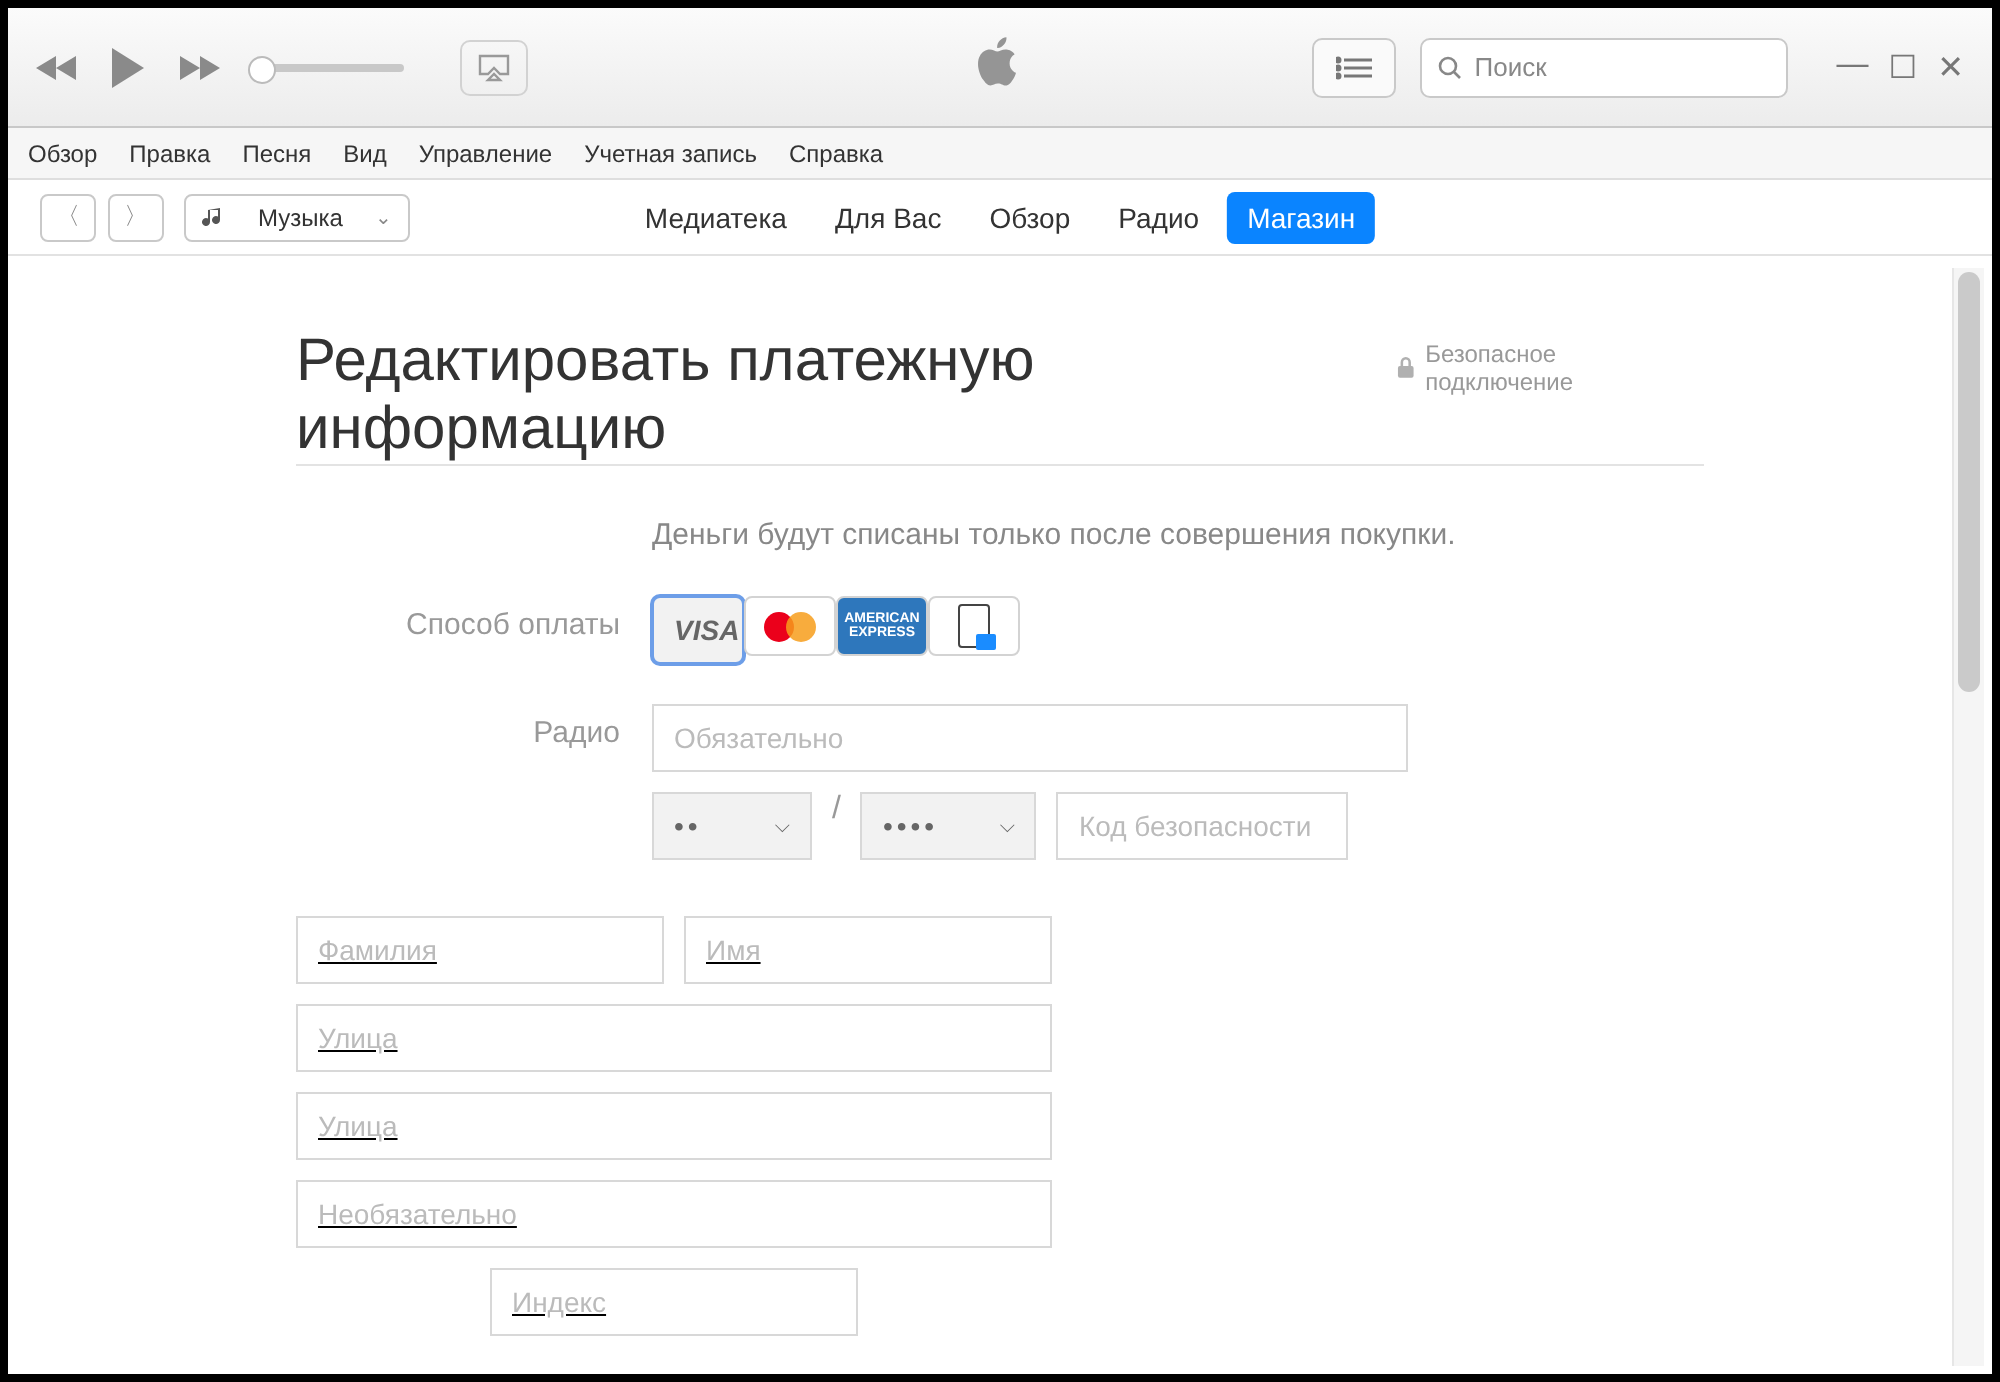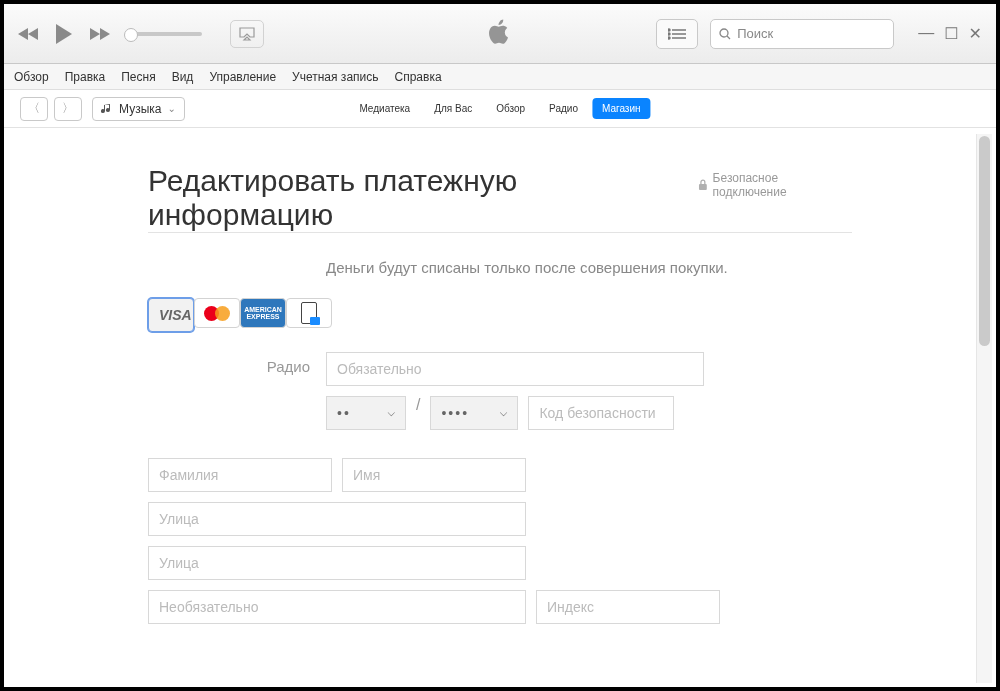--- a/index.html
+++ b/index.html
@@ -14,23 +14,23 @@
 .center-logo { position: absolute; left: 50%; transform: translateX(-50%); color: #959595; }
 .right-ctrls { position: absolute; right: 14px; display: flex; align-items: center; gap: 12px; }
 .win-ctrls { display: flex; gap: 10px; color: #777; margin-left: 12px; }
 .list-btn { width: 42px; height: 30px; border: 1px solid #c9c9c9; border-radius: 5px; display: flex; align-items: center; justify-content: center; color: #777; background: #fafafa; }
 .search-box { height: 30px; width: 184px; border: 1px solid #c9c9c9; border-radius: 5px; background: #fff; display: flex; align-items: center; padding: 0 8px; gap: 6px; color: #888; font-size: 13px; }
 .menu-bar { background: #f6f6f6; border-bottom: 1px solid #dedede; height: 26px; display: flex; align-items: center; gap: 16px; padding: 0 10px; font-size: 12px; color: #333; }
 .menu-bar span { cursor: pointer; }
 .nav-row { height: 38px; border-bottom: 1px solid #e2e2e2; display: flex; align-items: center; padding: 0 16px; position: relative; }
 .nav-btns { display: flex; gap: 6px; }
 .nav-btn { width: 28px; height: 24px; border: 1px solid #c9c9c9; border-radius: 4px; display: flex; align-items: center; justify-content: center; color: #888; background: #fff; font-size: 12px; }
-.category { margin-left: 10px; height: 24px; border: 1px solid #c9c9c9; border-radius: 4px; display: flex; align-items: center; padding: 0 8px; gap: 6px; font-size: 12px; color: #333; background: #fff; }
+.category { margin-left: 10px; height: 24px; border: 1px solid #c9c9c9; border-radius: 4px; display: flex; align-items: center; padding: 0 8px; gap: 16px; font-size: 12px; color: #333; background: #fff; }
 .category .chev { color: #888; font-size: 10px; }
-.tabs { position: absolute; left: 50%; transform: translateX(-50%); display: flex; gap: 4px; align-items: center; font-size: 10px; color: #333; }
+.tabs { position: absolute; left: 50%; transform: translateX(-50%); display: flex; gap: 4px; align-items: center; font-size: 14px; color: #333; }
 .tabs .tab { padding: 5px 10px; cursor: pointer; white-space: nowrap; }
 .tabs .tab.active { background: #0a84ff; color: #fff; border-radius: 4px; }
 .content-wrap { position: absolute; top: 130px; left: 4px; right: 4px; bottom: 4px; overflow: hidden; }
 .content { padding: 30px 140px 30px 140px; }
 .page-title-row { display: flex; align-items: baseline; justify-content: space-between; border-bottom: 1px solid #e3e3e3; padding-bottom: 0; }
 .page-title { font-size: 30px; font-weight: 400; color: #333; }
 .secure { font-size: 12px; color: #999; display: flex; align-items: center; gap: 5px; }
 .secure svg { color: #b0b0b0; }
 .form { margin-top: 26px; }
 .note { color: #888; font-size: 15px; margin-bottom: 22px; margin-left: 178px; }
@@ -163,20 +163,21 @@
               <path d="M3 5V3a2 2 0 0 1 4 0v2" fill="none" stroke="currentColor" stroke-width="1.3"></path>
             </svg>
           <span>Безопасное подключение</span>
         </div>
       </div>
 
       <div class="form">
         <div class="note">Деньги будут списаны только после совершения покупки.</div>
 
         <div class="row">
+          <div class="label">Способ оплаты</div>
           <div class="fields">
             <div class="payopts">
               <div class="payopt visa sel">VISA</div>
               <div class="payopt mc"></div>
               <div class="payopt amex">AMERICAN EXPRESS</div>
               <div class="payopt mobile">
                   <div class="mobile-ico"></div>
                 </div>
             </div>
           </div>
@@ -195,21 +196,21 @@
               <div class="sel w-sm">
                   <span class="dots">••••</span>
                   <span class="caret">⌵</span>
                 </div>
               <input class="txt" style="width: 146px;" placeholder="Код безопасности">
             </div>
           </div>
         </div>
 
         <div class="row" style="margin-top:28px;">
-          <div class="fields" style="flex-direction:row;align-items:center;">
+          <div class="fields" style="flex-direction:column;align-items:center;text-decoration:underline;">
             <div class="srow">
               <input class="txt w-half" placeholder="Фамилия" style="">
               <input class="txt w-half" placeholder="Имя" style="">
             </div>
             <input class="txt w-full" placeholder="Улица" style="">
             <input class="txt w-full" placeholder="Улица" style="">
             <input class="txt w-full" placeholder="Необязательно" style="">
             <div class="srow">
               <input class="txt w-half" placeholder="Индекс" style="">
             </div>

